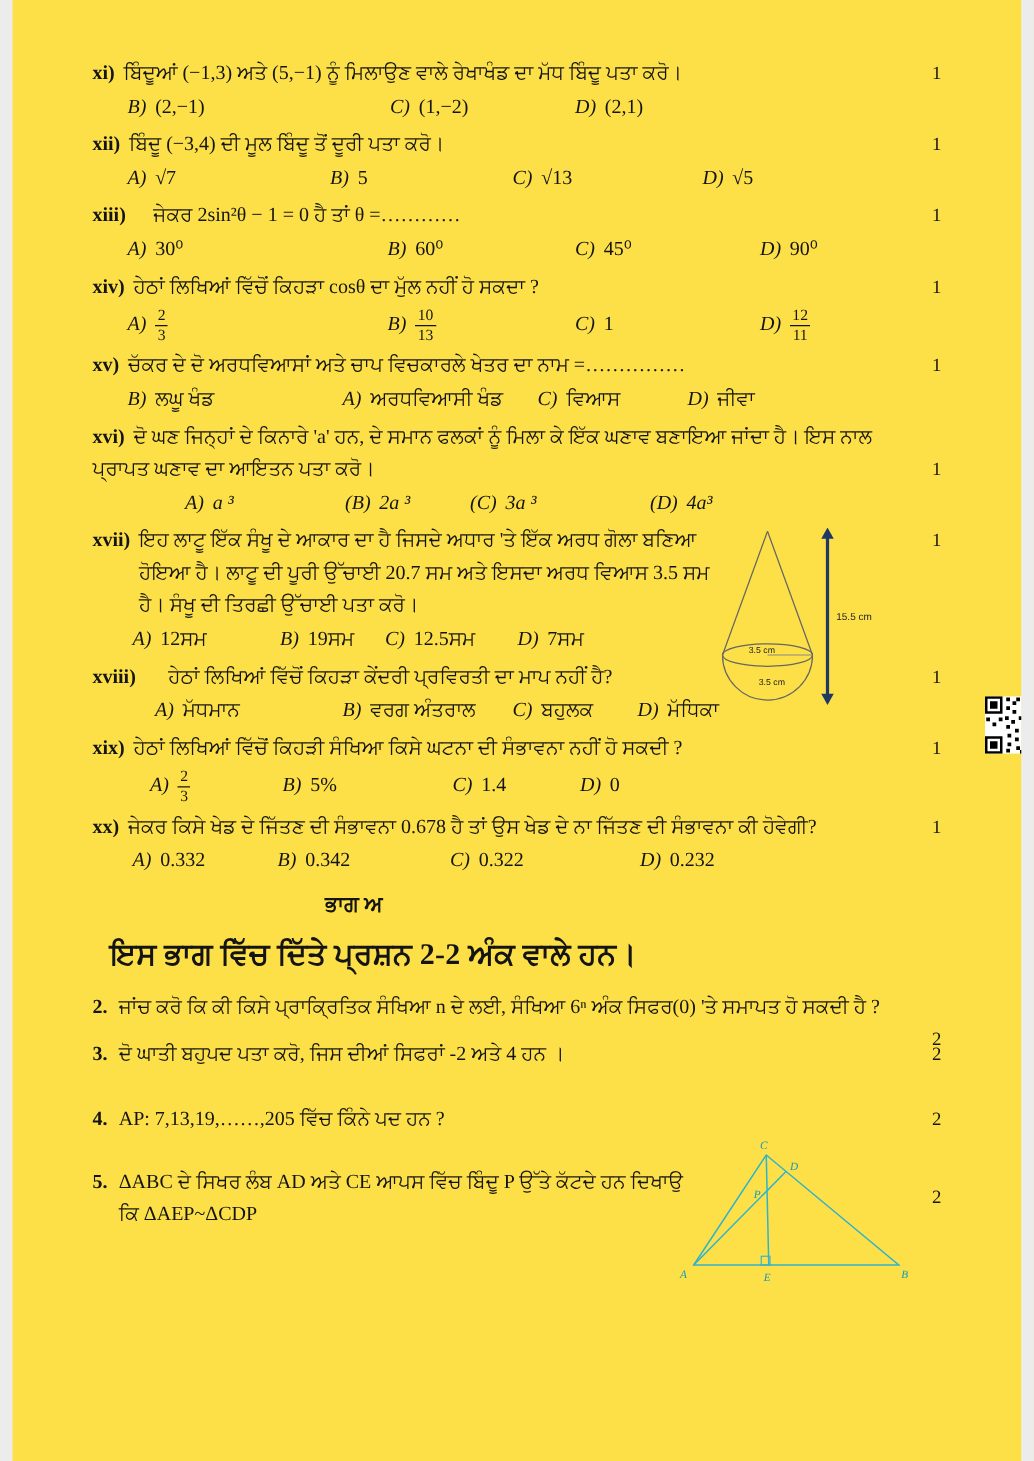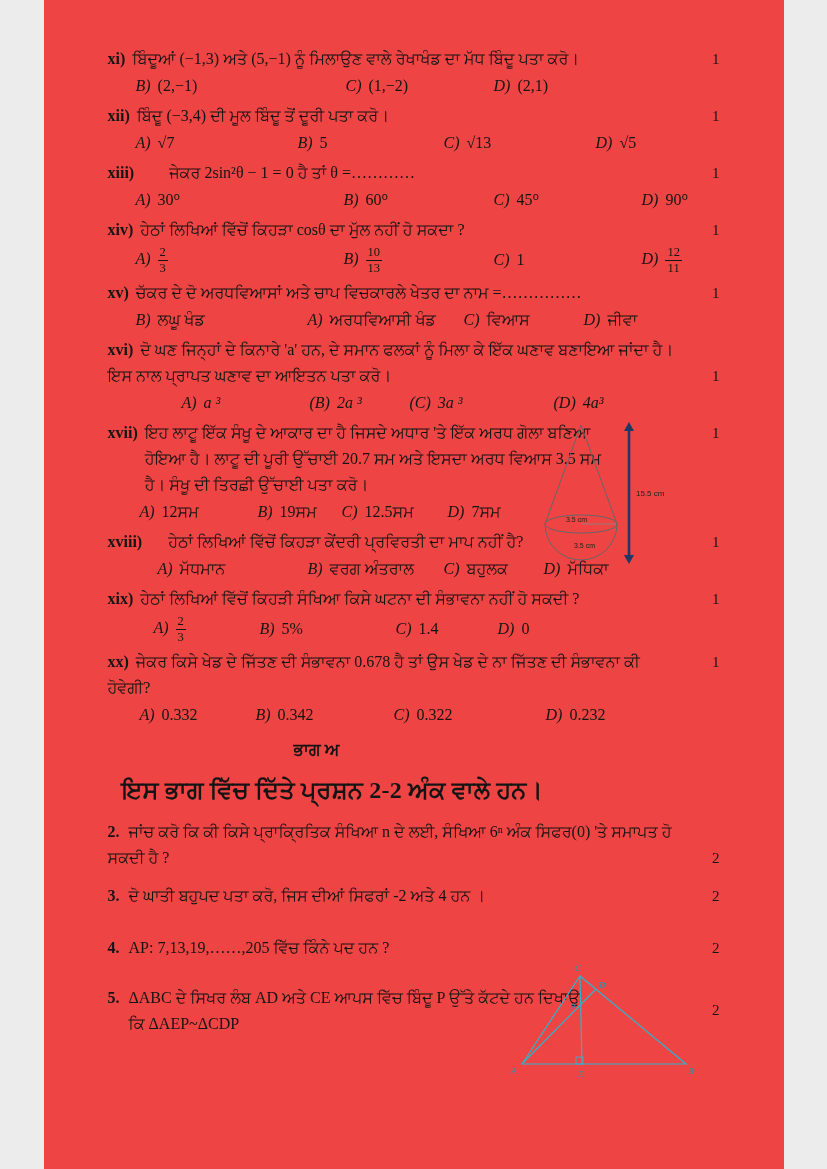--- a/index.html
+++ b/index.html
@@ -1,17 +1,17 @@
 <!DOCTYPE html>
 <html><head>
 <meta charset="utf-8">
 <style>
   *{margin:0;padding:0;box-sizing:border-box}
   html,body{background:#ececec}
-  .page{position:relative;width:740px;height:1169px;margin:0 auto;background:#ef4444;
+  .page{position:relative;width:807px;height:1169px;margin:0 auto;background:#fde047;
         font-family:"Liberation Serif","DejaVu Sans",serif;font-size:16px;color:#141414;overflow:hidden}
   .content{padding:46px 64px 0 64px}
   .q{position:relative;margin-bottom:3px}
   .q-head{line-height:26px;padding-right:46px}
   .q-num{font-weight:700;margin-right:7px}
   .marks{position:absolute;right:0;top:1px;line-height:24px;font-size:15px}
   .marks.m2{top:27px}
   .marks.m1b{top:13px}
   .opts{display:grid;align-items:center;line-height:28px;min-height:28px}
   .opt{white-space:nowrap}
@@ -59,21 +59,21 @@
       <div class="opts" style="padding-left:28px;grid-template-columns:162px 146px 152px auto">
         <span class="opt"><i class="ol">A)</i><span class="ov">√7</span></span>
         <span class="opt"><i class="ol">B)</i><span class="ov">5</span></span>
         <span class="opt"><i class="ol">C)</i><span class="ov">√13</span></span>
         <span class="opt"><i class="ol">D)</i><span class="ov">√5</span></span>
       </div>
     </div>
 
     <div class="q">
       <div class="q-head">
-        <span class="q-num" style="margin-right:35px">xiii)</span><span class="q-text">ਜੇਕਰ 2sin²θ − 1 = 0 ਹੈ ਤਾਂ θ =…………</span>
+        <span class="q-num" style="margin-right:22px">xiii)</span><span class="q-text">ਜੇਕਰ 2sin²θ − 1 = 0 ਹੈ ਤਾਂ θ =…………</span>
         <span class="marks">1</span>
       </div>
       <div class="opts" style="padding-left:28px;grid-template-columns:208px 150px 148px auto">
         <span class="opt"><i class="ol">A)</i><span class="ov">30⁰</span></span>
         <span class="opt"><i class="ol">B)</i><span class="ov">60⁰</span></span>
         <span class="opt"><i class="ol">C)</i><span class="ov">45⁰</span></span>
         <span class="opt"><i class="ol">D)</i><span class="ov">90⁰</span></span>
       </div>
     </div>
 

